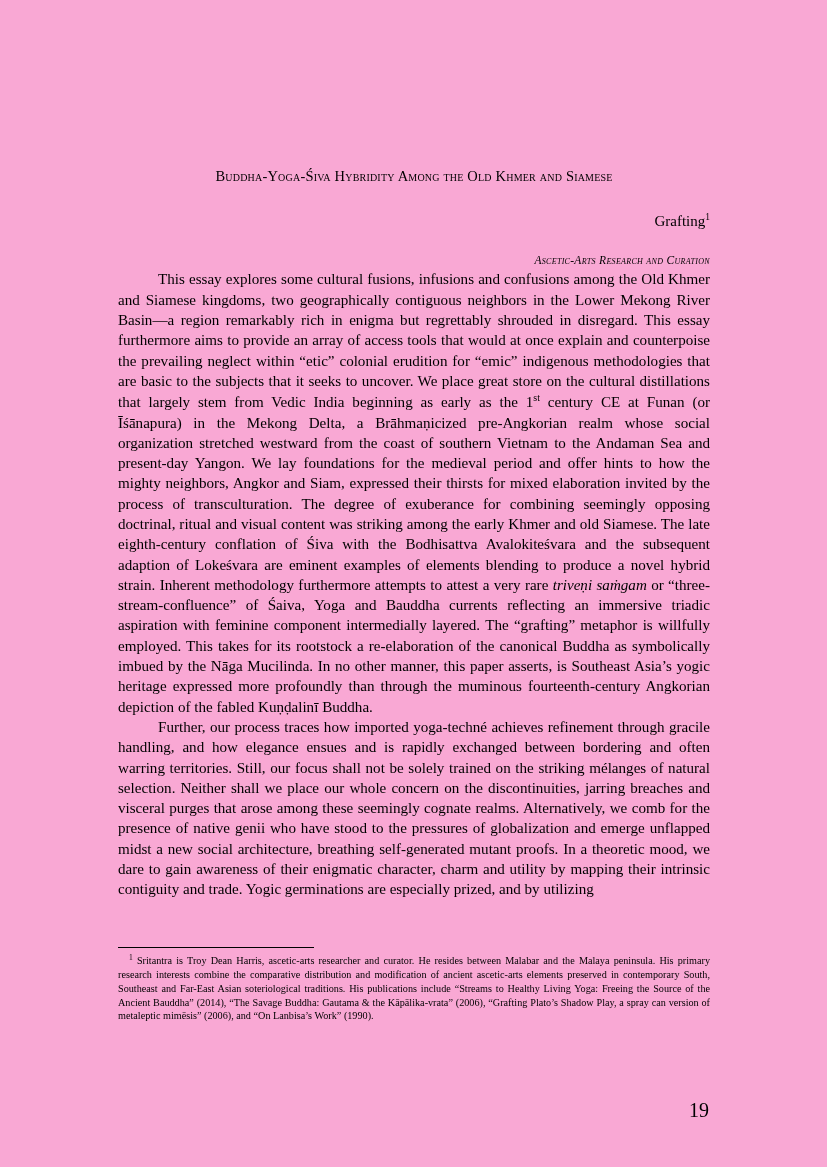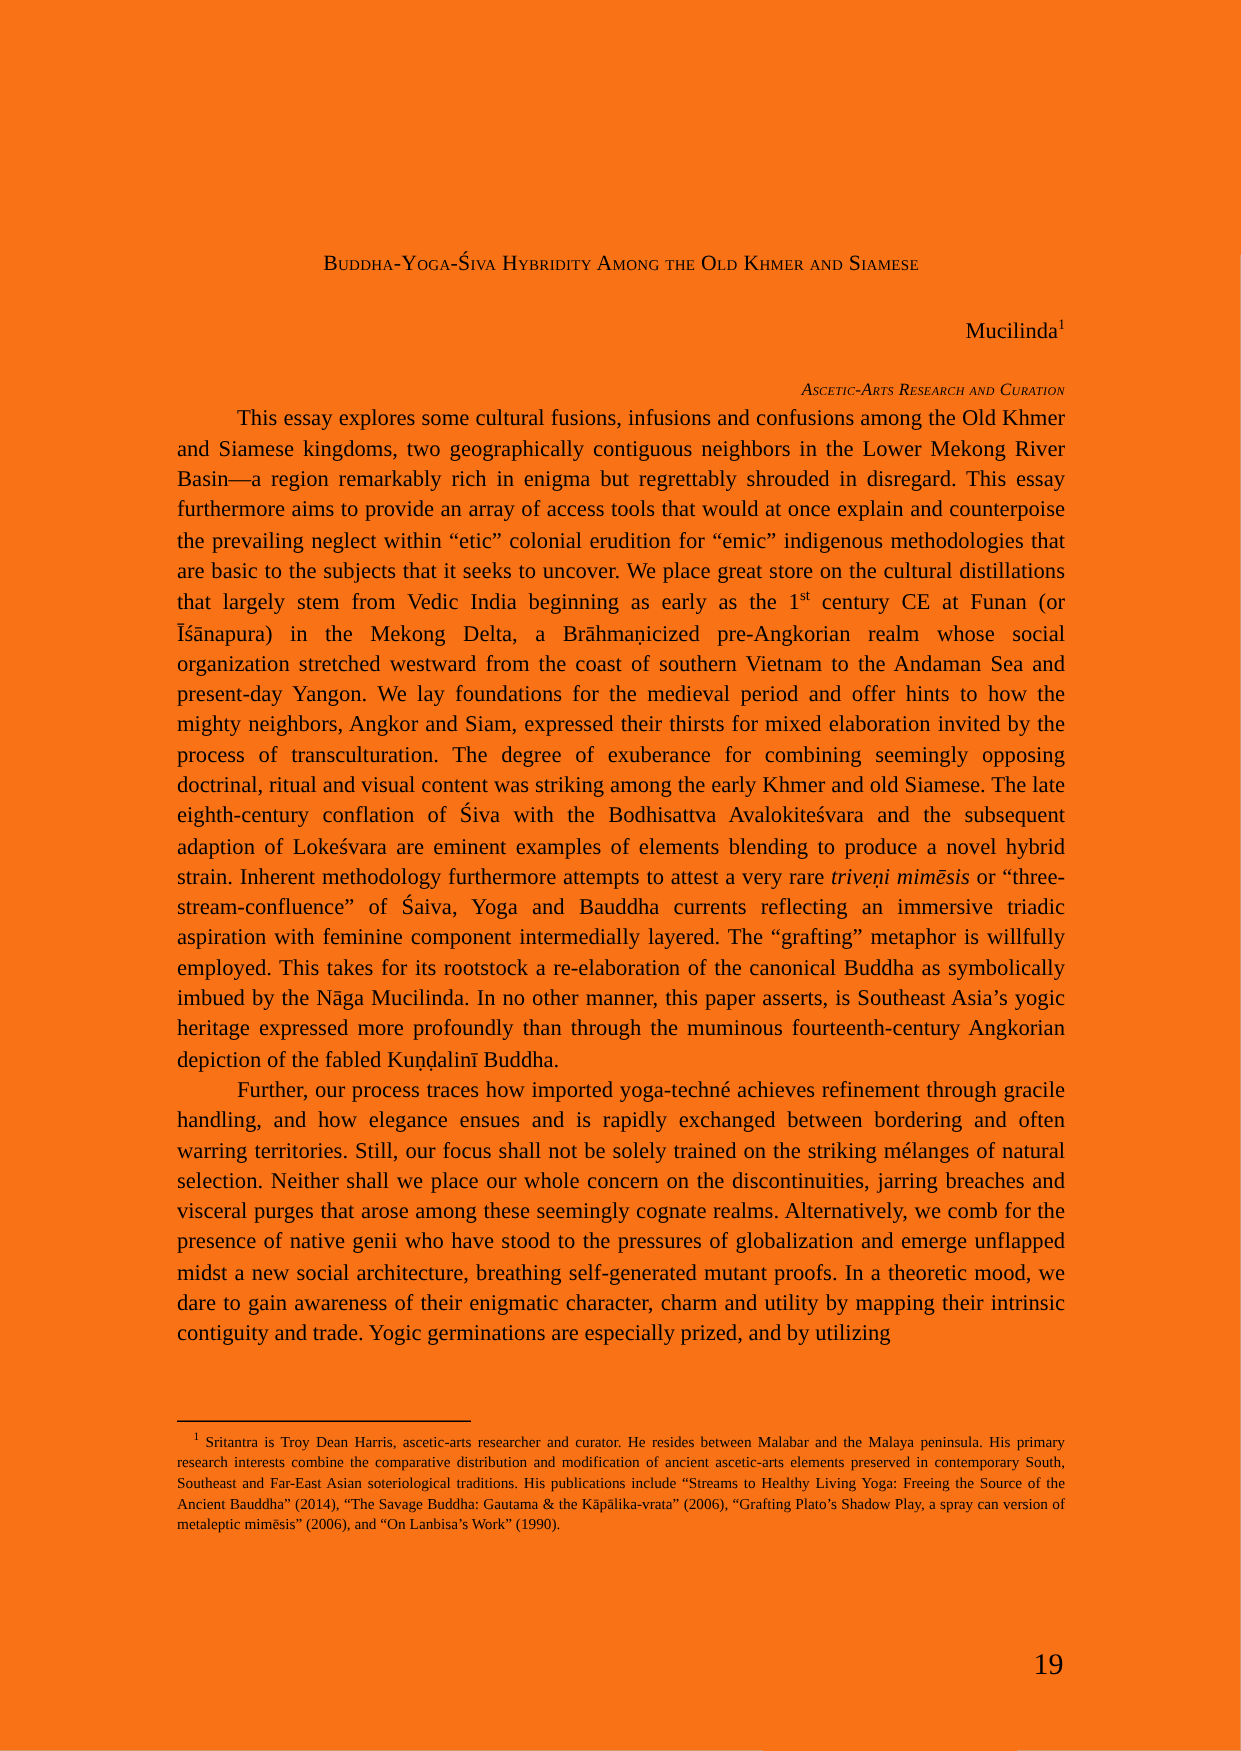--- a/index.html
+++ b/index.html
@@ -4,21 +4,21 @@
 <style>
   html, body {
     margin: 0;
     padding: 0;
     background: #b8b8b8;
   }
   .page {
     position: relative;
     width: 827px;
     height: 1167px;
-    background: #f97316;
+    background: #f9a8d4;
     margin: 0 auto;
     box-sizing: border-box;
     font-family: "Liberation Serif", serif;
     color: #000000;
     overflow: hidden;
   }
   .content {
     position: absolute;
     left: 118px;
     top: 0;
@@ -102,21 +102,21 @@
 </head>
 <body>
 
 <div class="page">
 
   <div class="content">
 
     <div class="title">Buddha-Yoga-Śiva Hybridity Among the Old Khmer and Siamese</div>
 
     <div class="byline">
-      <span>Mucilinda</span><sup>1</sup>
+      <span>Grafting</span><sup>1</sup>
     </div>
 
     <div class="affiliation">Ascetic-Arts Research and Curation</div>
 
 
     <p class="body first">
       This essay explores some cultural fusions, infusions and confusions among the
       Old Khmer and Siamese kingdoms, two geographically contiguous neighbors in the
       Lower Mekong River Basin—a region remarkably rich in enigma but regrettably
       shrouded in disregard. This essay furthermore aims to provide an array of access tools
@@ -126,21 +126,21 @@
       stem from Vedic India beginning as early as the 1<span class="sup-inline">st</span> century CE at Funan (or Īśānapura)
       in the Mekong Delta, a Brāhmaṇicized pre-Angkorian realm whose social organization
       stretched westward from the coast of southern Vietnam to the Andaman Sea and
       present-day Yangon. We lay foundations for the medieval period and offer hints to how
       the mighty neighbors, Angkor and Siam, expressed their thirsts for mixed elaboration
       invited by the process of transculturation. The degree of exuberance for combining
       seemingly opposing doctrinal, ritual and visual content was striking among the early
       Khmer and old Siamese. The late eighth-century conflation of Śiva with the
       Bodhisattva Avalokiteśvara and the subsequent adaption of Lokeśvara are eminent
       examples of elements blending to produce a novel hybrid strain. Inherent methodology
-      furthermore attempts to attest a very rare <i>triveṇi mimēsis</i> or “three-stream-confluence”
+      furthermore attempts to attest a very rare <i>triveṇi saṁgam</i> or “three-stream-confluence”
       of Śaiva, Yoga and Bauddha currents reflecting an immersive triadic aspiration with
       feminine component intermedially layered. The “grafting” metaphor is willfully
       employed. This takes for its rootstock a re-elaboration of the canonical Buddha as
       symbolically imbued by the Nāga Mucilinda. In no other manner, this paper asserts, is
       Southeast Asia’s yogic heritage expressed more profoundly than through the muminous
       fourteenth-century Angkorian depiction of the fabled Kuṇḍalinī Buddha.
     </p>
 
     <p class="body">Further, our process traces how imported yoga-techné achieves refinement through gracile handling, and how elegance ensues and is rapidly exchanged between bordering and often warring territories. Still, our focus shall not be solely trained on the striking mélanges of natural selection. Neither shall we place our whole concern on the discontinuities, jarring breaches and visceral purges that arose among these seemingly cognate realms. Alternatively, we comb for the presence of native genii who have stood to the pressures of globalization and emerge unflapped midst a new social architecture, breathing self-generated mutant proofs. In a theoretic mood, we dare to gain awareness of their enigmatic character, charm and utility by mapping their intrinsic contiguity and trade. Yogic germinations are especially prized, and by utilizing</p>
 

